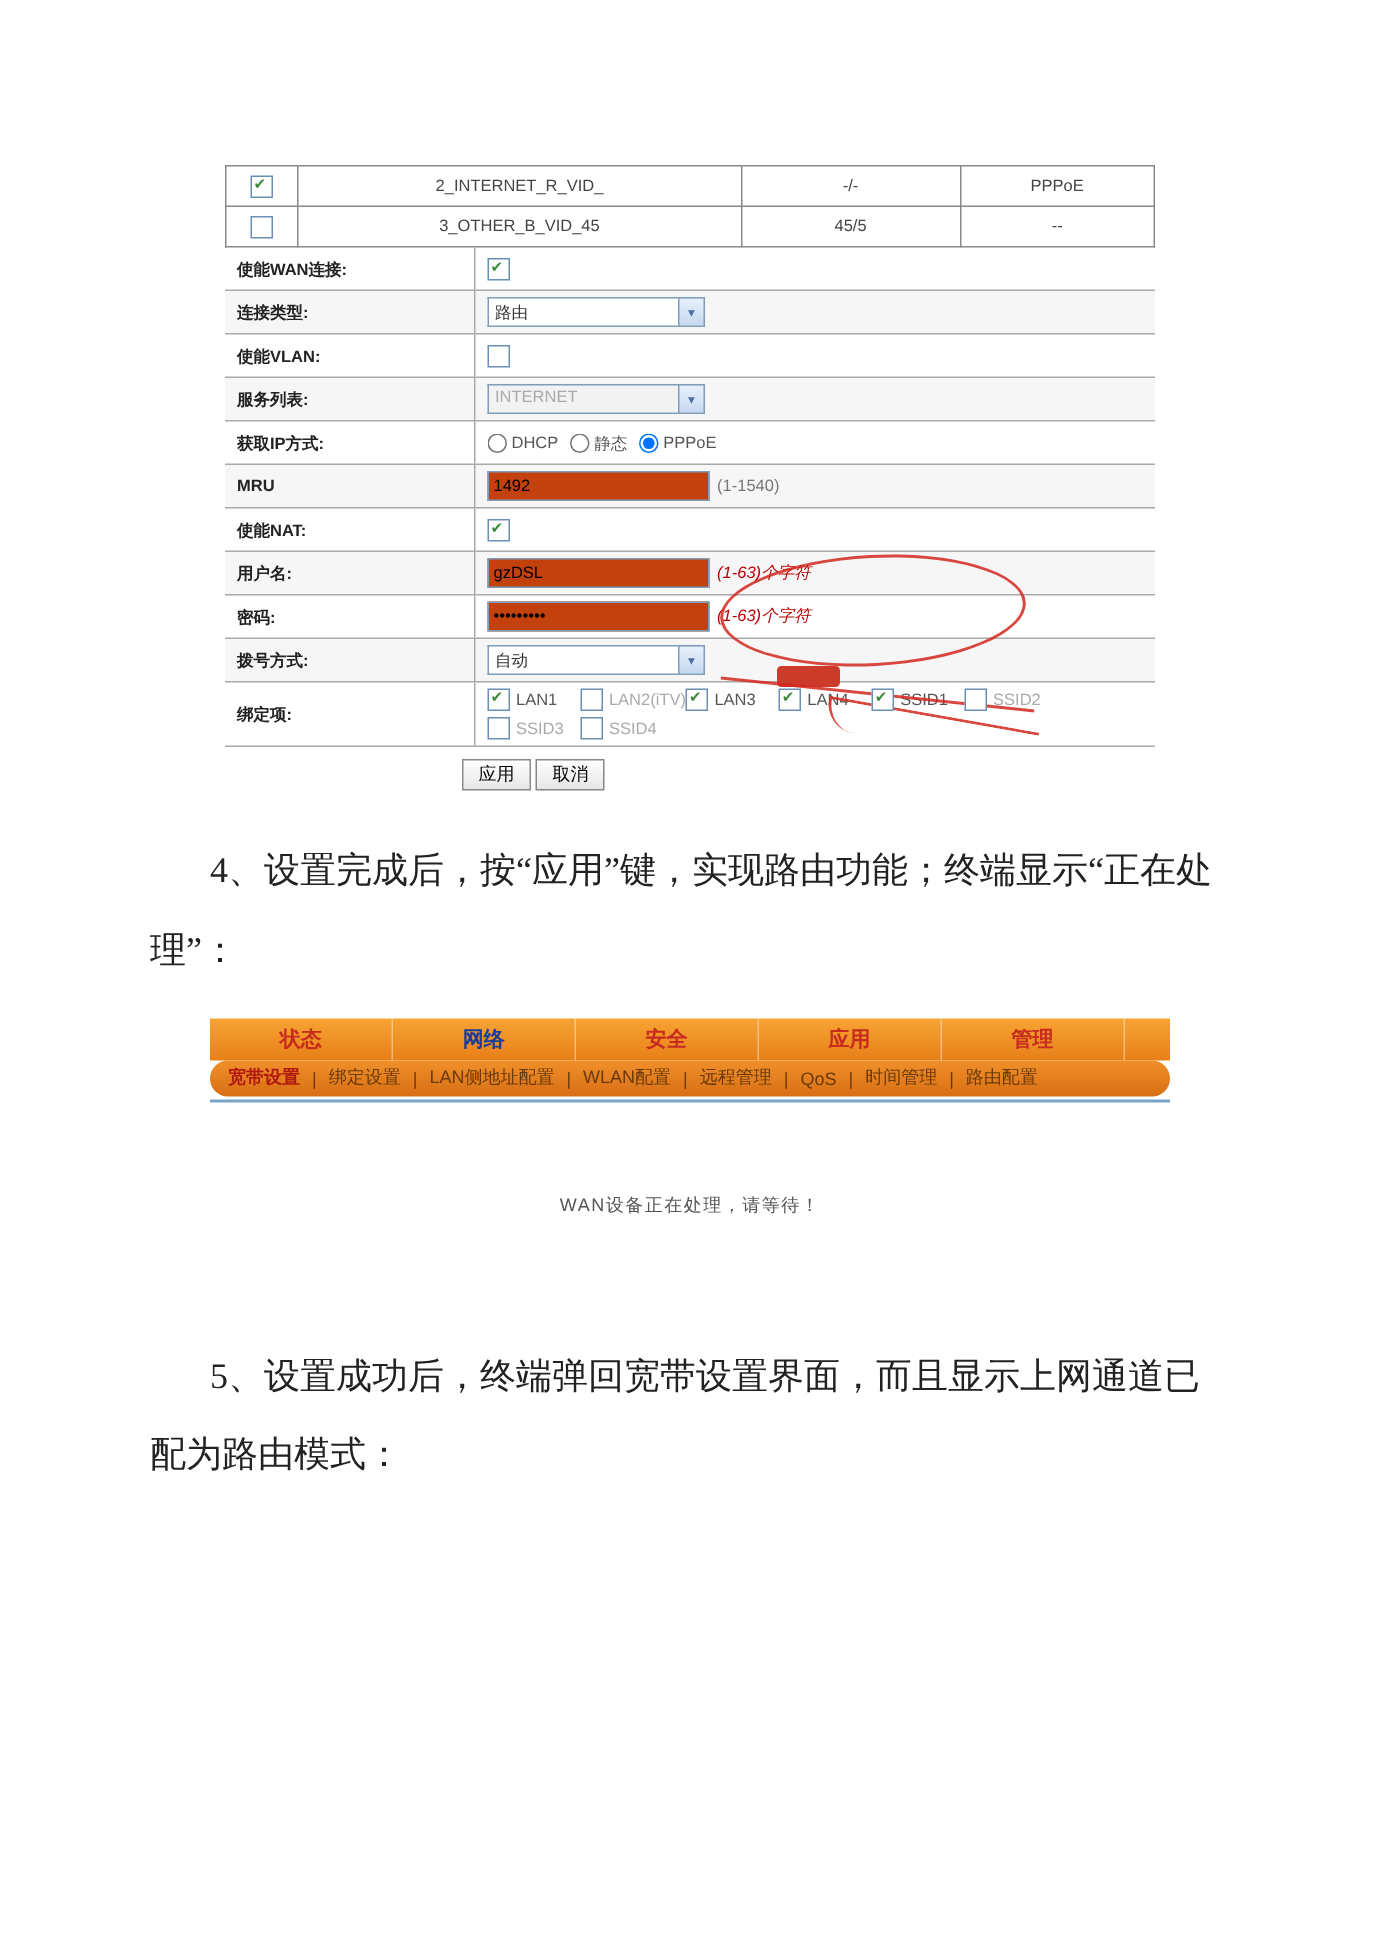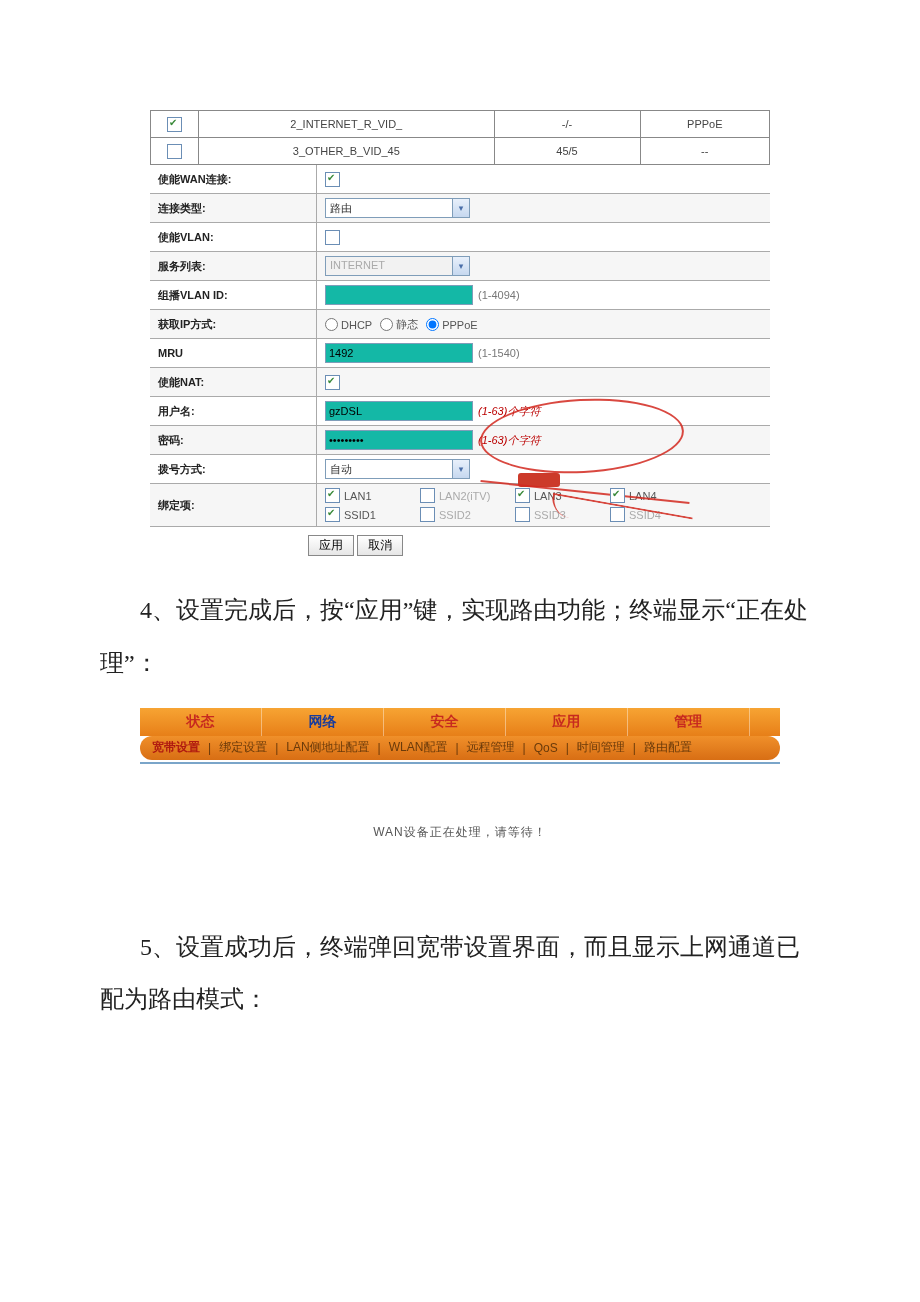--- a/index.html
+++ b/index.html
@@ -79,41 +79,41 @@
     color: #222;
     border-right: 1px solid #aaa;
   }
   table.form-table tr:nth-child(even) td {
     background: #f6f6f6;
   }
   .txt {
     font-size: 11px;
     height: 16px;
     border: 1px solid #7f9db9;
-    background: #14b8a6;
+    background: #c2410c;
     padding: 1px 3px;
   }
   .txt.w140 { width: 140px; }
   .hint {
     color: #777;
     margin-left: 2px;
   }
   .hint.red { color: #b00; font-style: italic; }
   .radio-row input[type=radio] {
     vertical-align: middle;
     margin: 0 3px 0 8px;
   }
   .radio-row label {
     vertical-align: middle;
     color: #555;
   }
   .radio-row input[type=radio]:first-child { margin-left: 0; }
   .bind-grid {
     display: grid;
-    grid-template-columns: repeat(4, 1fr);
+    grid-template-columns: repeat(6, 1fr);
     row-gap: 4px;
     width: 380px;
   }
   .bind-item {
     display: flex;
     align-items: center;
     gap: 4px;
     font-size: 11px;
     color: #555;
   }
@@ -295,27 +295,20 @@
       <tr>
         <td class="label">服务列表:</td>
         <td>
           <span class="sel-wrap">
             <span class="sel-box disabled">INTERNET</span>
             <span class="sel-arrow">▾</span>
           </span>
         </td>
       </tr>
       <tr>
-        <td class="label">组播VLAN ID:</td>
-        <td>
-          <input class="txt w140" value="" style="">
-          <span class="hint">(1-4094)</span>
-        </td>
-      </tr>
-      <tr>
         <td class="label">获取IP方式:</td>
         <td class="radio-row" id="ip-mode-cell"><input type="radio" name="ipmode" style=""><label>DHCP</label><input type="radio" name="ipmode" style=""><label>静态</label><input type="radio" name="ipmode" checked="" style=""><label>PPPoE</label></td>
       </tr>
       <tr>
         <td class="label">MRU</td>
         <td>
           <input class="txt w140" value="1492" style="">
           <span class="hint">(1-1540)</span>
         </td>
       </tr>

